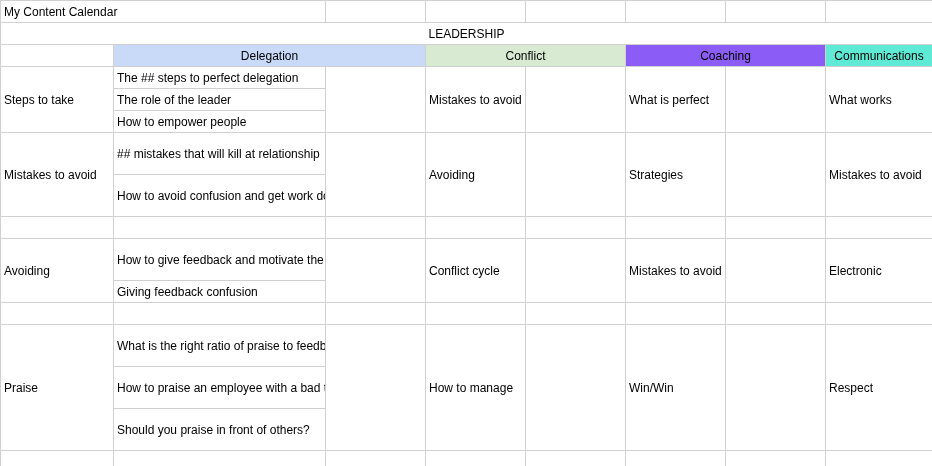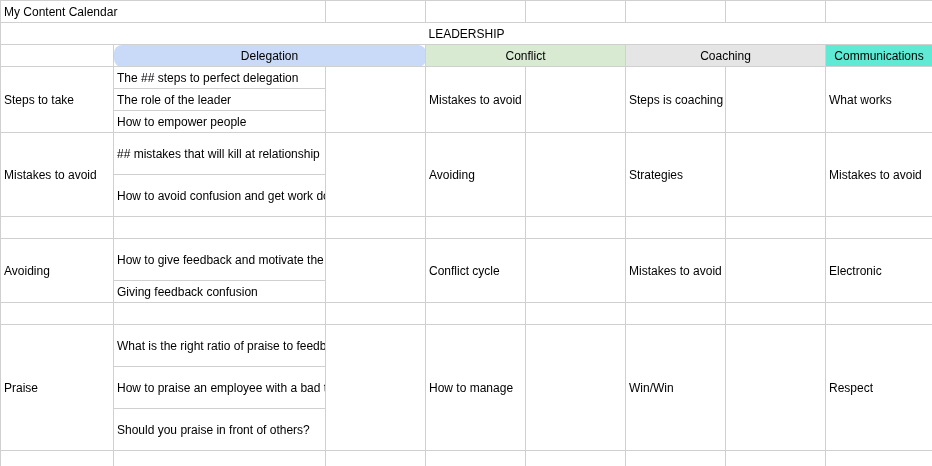--- a/index.html
+++ b/index.html
@@ -58,23 +58,23 @@
     border: 1px solid #000000;
     text-align: center;
     font-size: 12.5px;
     margin-left: 8px;
   }
   td.hdr {
     border: 1px solid #000000;
     text-align: center;
     font-size: 12.5px;
   }
-  td.hdr-delegation { background: #c9daf8; border-radius: 8px; }
+  td.hdr-delegation { background: #c9daf8; }
   td.hdr-conflict { background: #d9ead3; margin-left: 46px; }
-  td.hdr-coaching { background: #e5e5e5; }
+  td.hdr-coaching { background: #8b5cf6; }
   td.hdr-communications { background: #5eead4; }
 
   td.wrap {
     white-space: normal;
     vertical-align: middle;
     line-height: 15px;
   }
   td.mid { vertical-align: middle; }
   .h21 { height: 21px; }
   .h42 { height: 42px; }
@@ -117,21 +117,21 @@
       <td class="hdr hdr-coaching" colspan="2">Coaching</td>
       <td class="hdr hdr-communications" colspan="2">Communications</td>
     </tr>
 
     <tr class="h21">
       <td class="mid" rowspan="3">Steps to take</td>
       <td class="wrap">The ## steps to perfect delegation</td>
       <td rowspan="3"></td>
       <td class="mid" rowspan="3">Mistakes to avoid</td>
       <td rowspan="3"></td>
-      <td class="mid" rowspan="3">Steps is coaching</td>
+      <td class="mid" rowspan="3">What is perfect</td>
       <td rowspan="3"></td>
       <td class="mid" rowspan="3">What works</td>
       <td rowspan="3"></td>
     </tr>
     <tr class="h21">
       <td class="wrap">The role of the leader</td>
     </tr>
     <tr class="h21">
       <td class="wrap">How to empower people</td>
     </tr>

